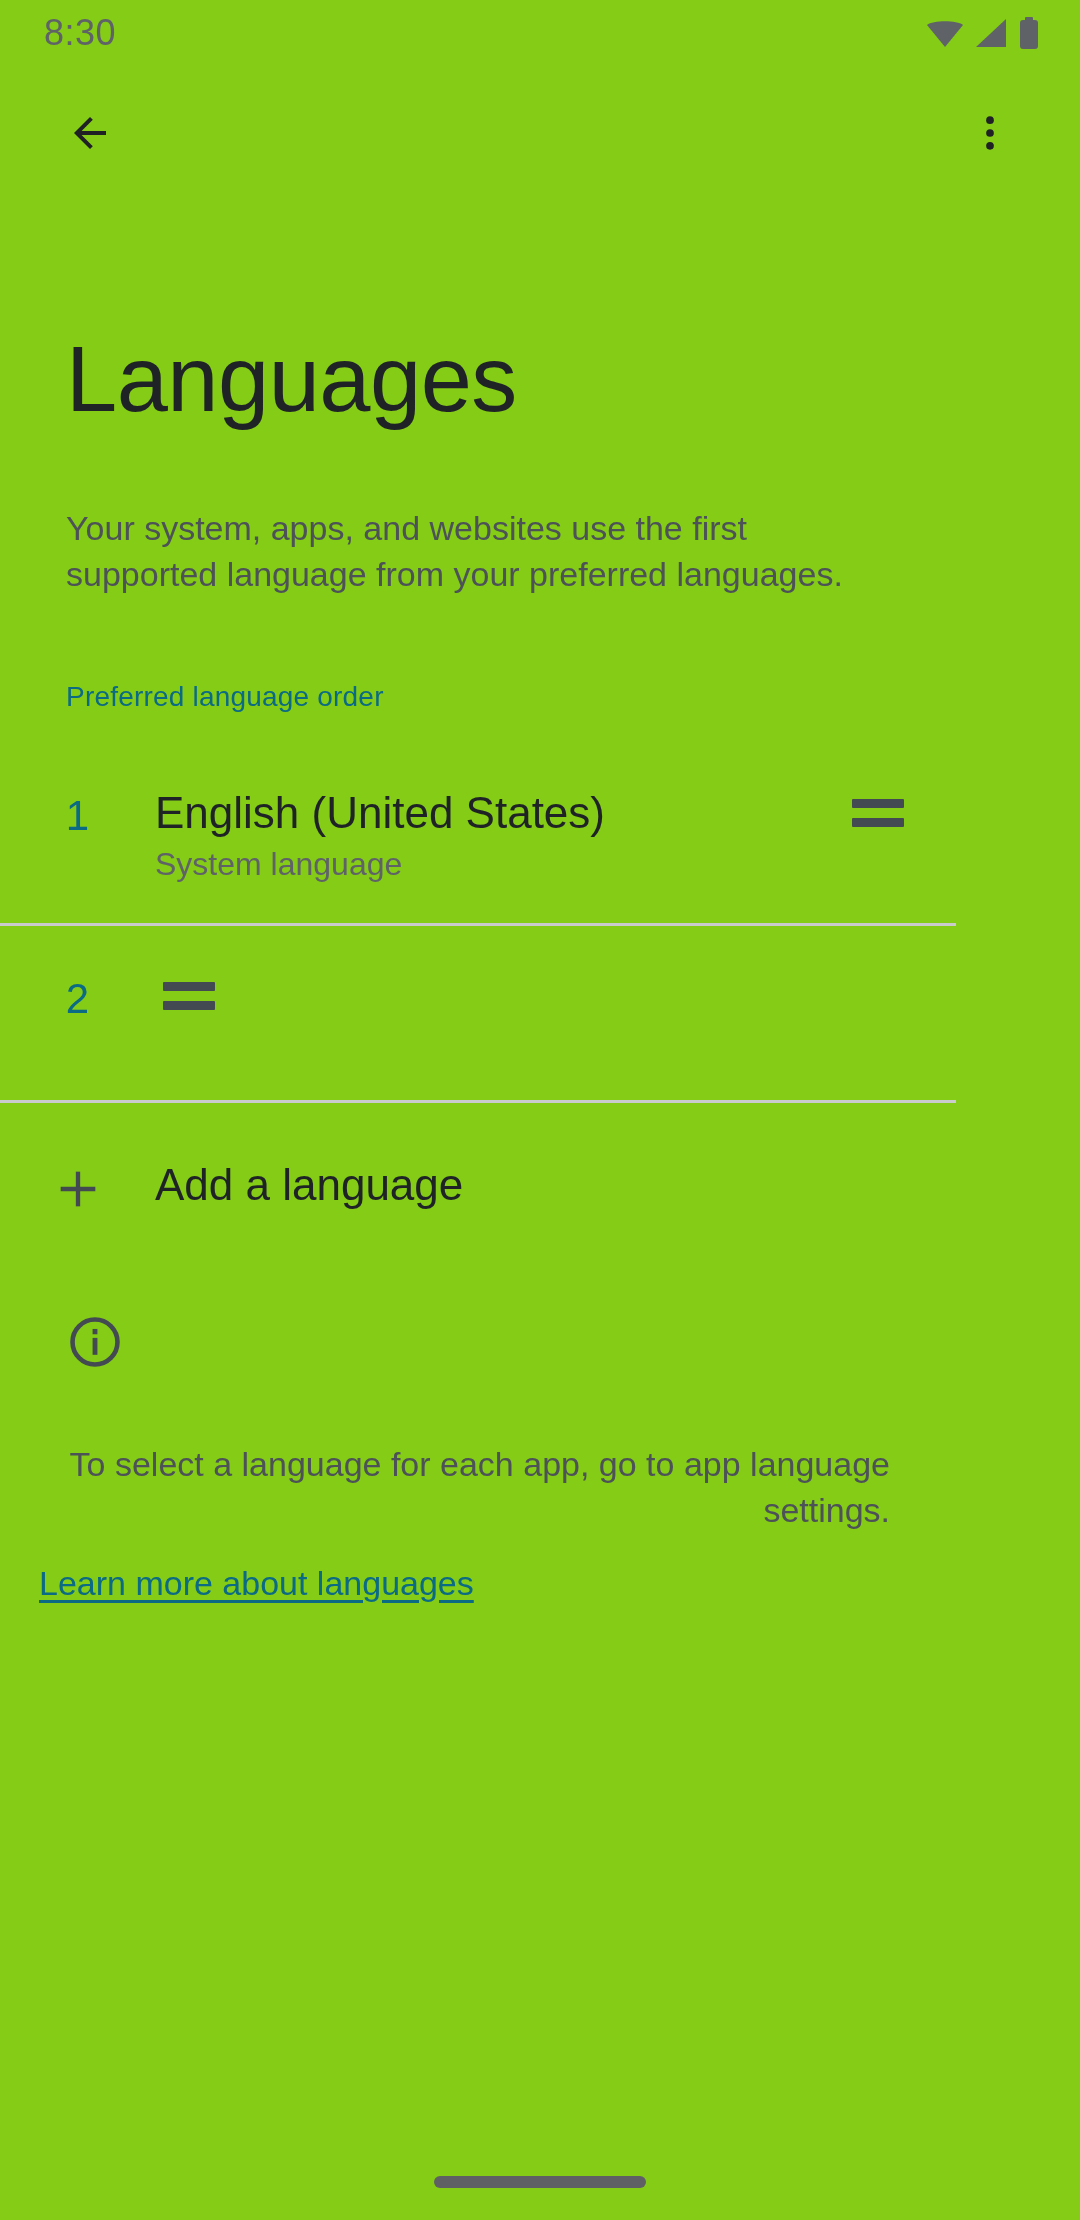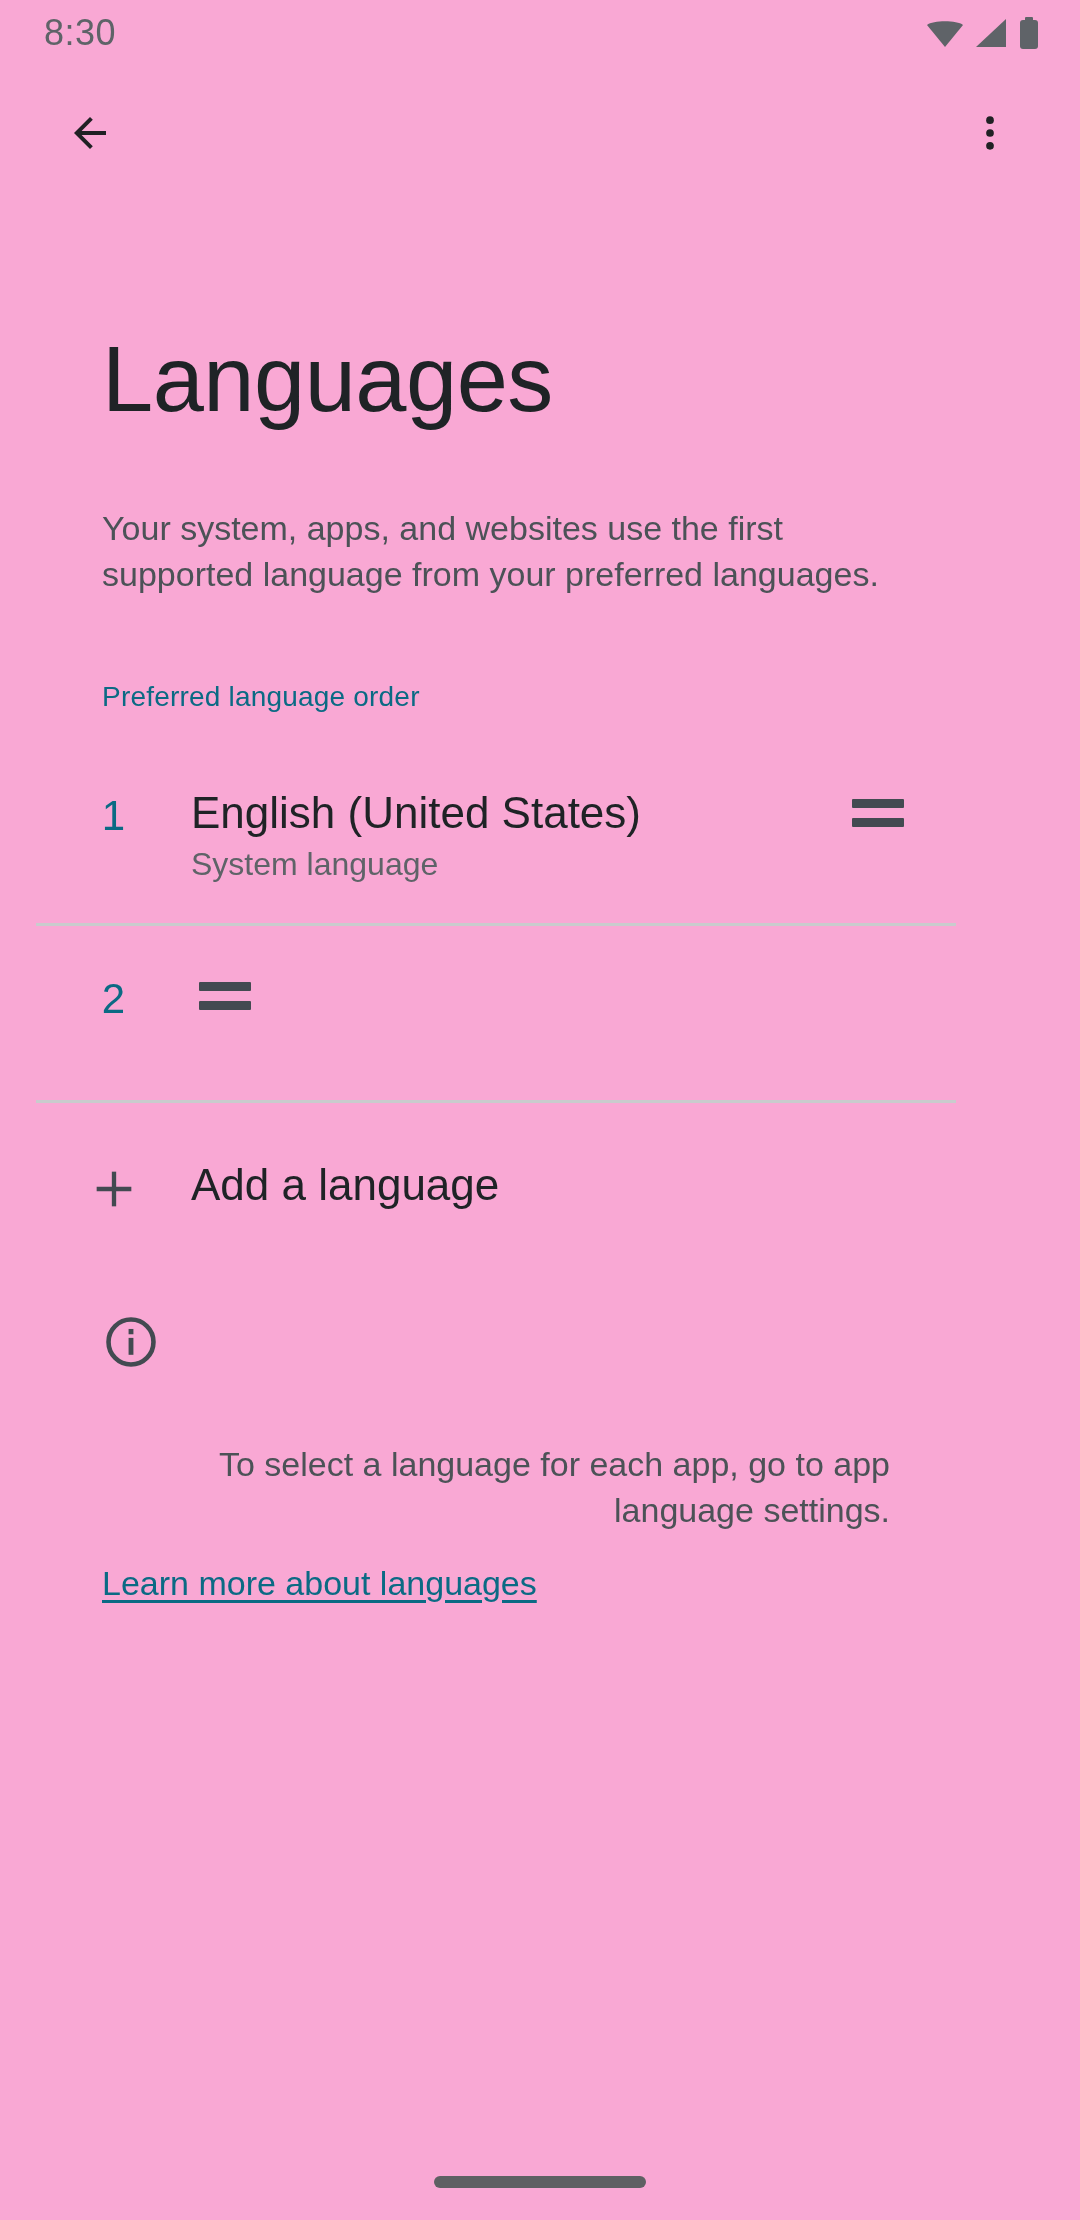--- a/index.html
+++ b/index.html
@@ -9,21 +9,21 @@
     height: 2220px;
     background: #eff0f1;
     font-family: "Liberation Sans", sans-serif;
     overflow: hidden;
   }
 
   .screen {
     position: relative;
     width: 1080px;
     height: 2220px;
-    background: #f9a8d4;
+    background: #84cc16;
   }
 
   
   .status-bar {
     position: absolute;
     top: 0; left: 0;
     width: 1080px;
     height: 66px;
     display: flex;
     align-items: center;
@@ -62,21 +62,20 @@
     justify-content: center;
     border-radius: 50%;
   }
   .icon-btn svg { display: block; }
 
   
   .content {
     position: absolute;
     top: 200px; left: 0;
     width: 956px;
-    padding-left: 36px;
   }
 
   .page-title {
     margin: 133px 0 0 66px;
     font-size: 92px;
     font-weight: 400;
     color: #1f2326;
     line-height: 1;
     letter-spacing: -0.5px;
   }
@@ -181,21 +180,21 @@
     margin: 70px 66px 0 66px;
     font-size: 34px;
     line-height: 46px;
     color: #4c5257;
     max-width: 950px;
     text-align: right;
   }
 
   .info-link {
     display: inline-block;
-    margin: 28px 0 0 66px;
+    margin: 28px 0 0 39px;
     font-size: 34px;
     line-height: 44px;
     color: #0b6a84;
     text-decoration: underline;
     text-underline-offset: 5px;
   }
 
   
   .nav-pill {
     position: absolute;

